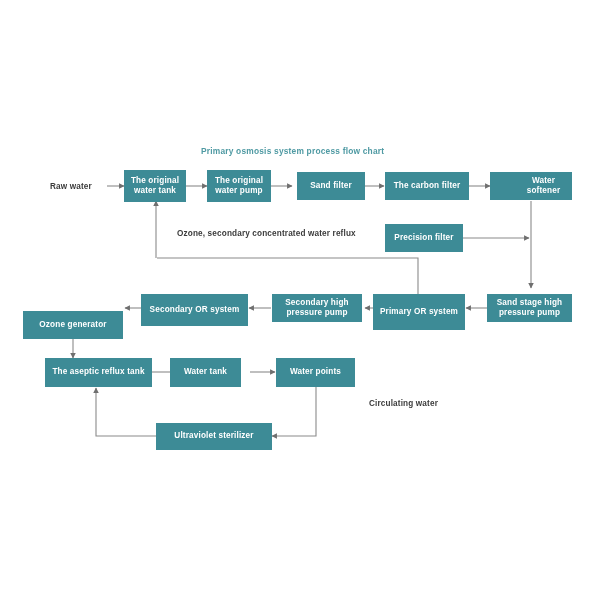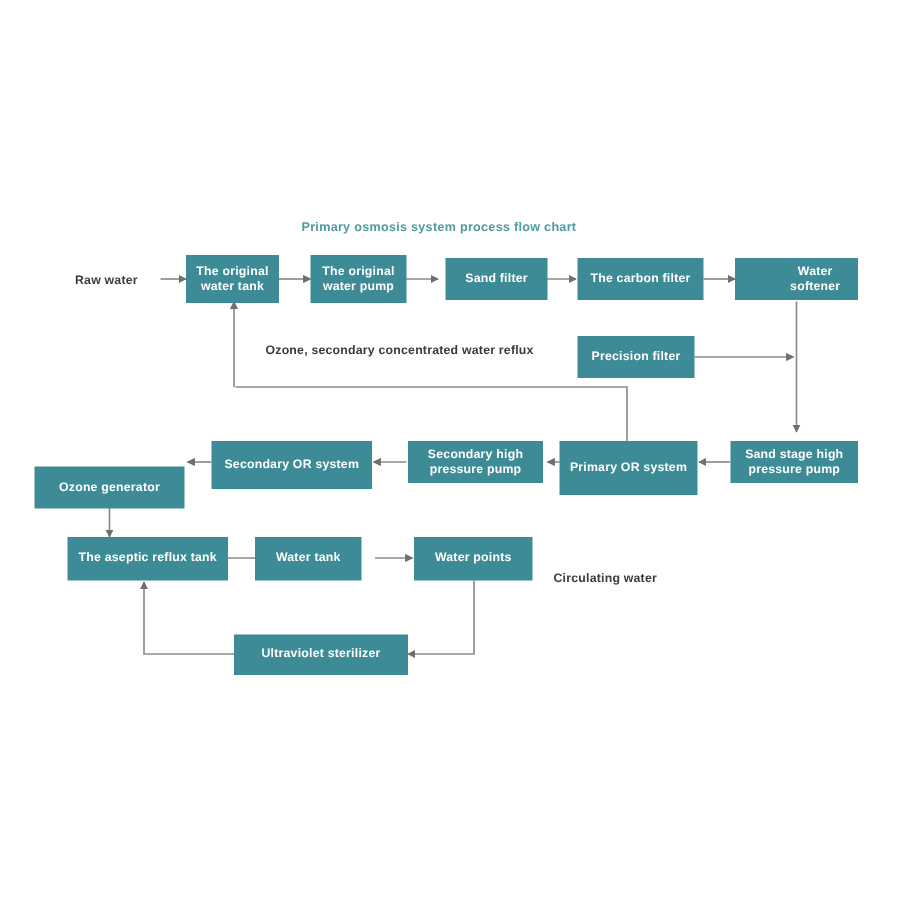--- a/index.html
+++ b/index.html
@@ -103,21 +103,21 @@
       <path d="M 156 436 L 96 436 L 96 388"></path>
     </g>
   </svg>
 
   <div class="title" style="left:201px; top:146px;">Primary osmosis system process flow chart</div>
 
   <div class="label" style="left:50px; top:182px;">Raw water</div>
 
   <div class="label" style="left:177px; top:229px;">Ozone, secondary concentrated water reflux</div>
 
-  <div class="label" style="left:369px; top:381px;text-align:right;">Circulating water</div>
+  <div class="label" style="left:369px; top:399px;text-align:right;">Circulating water</div>
 
   <div class="node" style="left:124px; top:170px; width:62px; height:32px;">The original water tank</div>
   <div class="node" style="left:207px; top:170px; width:64px; height:32px;">The original water pump</div>
   <div class="node" style="left:297px; top:172px; width:68px; height:28px;">Sand filter</div>
   <div class="node" style="left:385px; top:172px; width:84px; height:28px;">The carbon filter</div>
   <div class="node" style="left:490px; top:172px; width:82px; height:28px;padding-left:28px;">Water softener</div>
 
   <div class="node" style="left:385px; top:224px; width:78px; height:28px;">Precision filter</div>
 
   <div class="node" style="left:487px; top:294px; width:85px; height:28px;">Sand stage high pressure pump</div>

